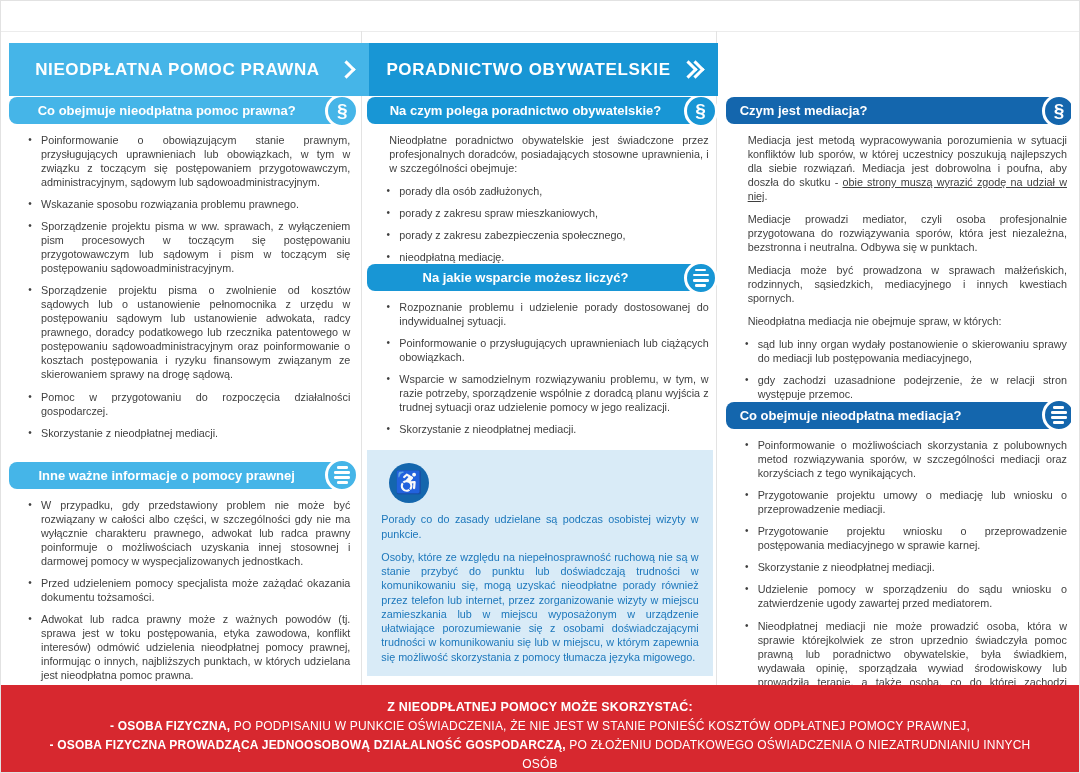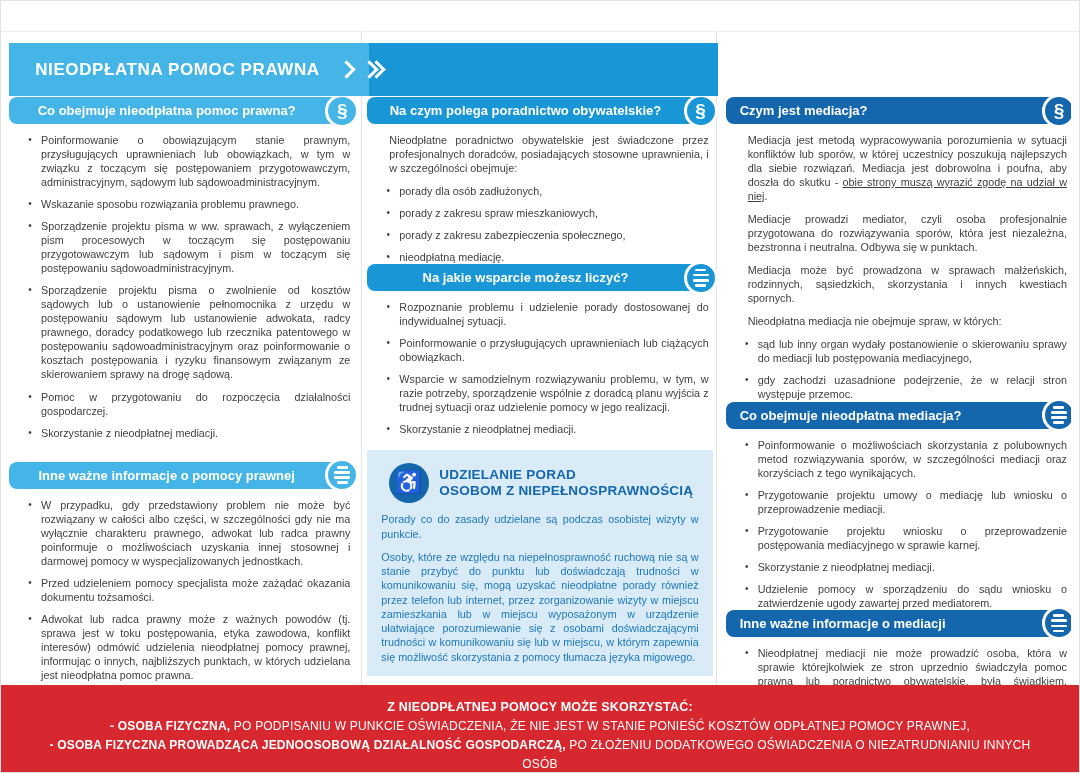--- a/index.html
+++ b/index.html
@@ -71,20 +71,21 @@
   <div class="fold f2"></div>
 
   <div class="banner-row">
     <div class="band band1">
       <span class="band-label">NIEODPŁATNA POMOC PRAWNA</span>
       <span class="chevrons">
           <i class="chev"></i>
         </span>
     </div>
     <div class="band band2">
+      <span class="band-label">PORADNICTWO OBYWATELSKIE</span>
       <span class="chevrons">
           <i class="chev"></i>
           <i class="chev"></i>
         </span>
     </div>
   </div>
 
   <div class="columns">
 
     <div class="col">
@@ -205,45 +206,41 @@
           </div>
           <div class="bullet">
             <span class="dot">•</span>
             <span class="btext">Skorzystanie z nieodpłatnej mediacji.</span>
           </div>
         </div>
 
       <div class="infobox">
         <div class="ib-head">
           <span class="ib-circle">♿</span>
-          <span class="ib-title">
-            <span>UDZIELANIE PORAD</span><br>
-            <span>OSOBOM Z NIEPEŁNOSPRAWNOŚCIĄ</span>
-          </span>
         </div>
         <div class="ib-paras">
 
         <div class="ib-para">Porady co do zasady udzielane są podczas osobistej wizyty w punkcie.</div>
             <div class="ib-para">Osoby, które ze względu na niepełnosprawność ruchową nie są w stanie przybyć do punktu lub doświadczają trudności w komunikowaniu się, mogą uzyskać nieodpłatne porady również przez telefon lub internet, przez zorganizowanie wizyty w miejscu zamieszkania lub w miejscu wyposażonym w urządzenie ułatwiające porozumiewanie się z osobami doświadczającymi trudności w komunikowaniu się lub w miejscu, w którym zapewnia się możliwość skorzystania z pomocy tłumacza języka migowego.</div>
           </div>
       </div>
     </div>
 
     <div class="col">
       <div class="subheader sh-dark">
         <span>Czym jest mediacja?</span>
         <span class="icon-circle ic-dark">
             <span class="par-glyph">§</span>
           </span>
       </div>
       <div class="para">
         <span>Mediacja jest metodą wypracowywania porozumienia w sytuacji konfliktów lub sporów, w której uczestnicy poszukują najlepszych dla siebie rozwiązań. Mediacja jest dobrowolna i poufna, aby doszła do skutku - </span><span class="ul">obie strony muszą wyrazić zgodę na udział w niej</span><span>.</span>
       </div>
       <div class="para">Mediacje prowadzi mediator, czyli osoba profesjonalnie przygotowana do rozwiązywania sporów, która jest niezależna, bezstronna i neutralna. Odbywa się w punktach.</div>
-      <div class="para">Mediacja może być prowadzona w sprawach małżeńskich, rodzinnych, sąsiedzkich, skorzystania i innych kwestiach spornych.</div>
+      <div class="para">Mediacja może być prowadzona w sprawach małżeńskich, rodzinnych, sąsiedzkich, mediacyjnego i innych kwestiach spornych.</div>
       <div class="para">Nieodpłatna mediacja nie obejmuje spraw, w których:</div>
       <div class="bullets">
 
       <div class="bullet">
             <span class="dot">•</span>
             <span class="btext">sąd lub inny organ wydały postanowienie o skierowaniu sprawy do mediacji lub postępowania mediacyjnego,</span>
           </div>
           <div class="bullet">
             <span class="dot">•</span>
             <span class="btext">gdy zachodzi uzasadnione podejrzenie, że w relacji stron występuje przemoc.</span>
@@ -278,31 +275,20 @@
           <div class="bullet">
             <span class="dot">•</span>
             <span class="btext">Skorzystanie z nieodpłatnej mediacji.</span>
           </div>
           <div class="bullet">
             <span class="dot">•</span>
             <span class="btext">Udzielenie pomocy w sporządzeniu do sądu wniosku o zatwierdzenie ugody zawartej przed mediatorem.</span>
           </div>
         </div>
 
-      <div class="subheader sh-dark gap-md">
-        <span>Inne ważne informacje o mediacji</span>
-        <span class="icon-circle ic-dark">
-            <span class="hamb">
-              <i></i>
-              <i></i>
-              <i></i>
-              <i></i>
-            </span>
-          </span>
-      </div>
       <div class="bullets">
 
       <div class="bullet">
             <span class="dot">•</span>
             <span class="btext">Nieodpłatnej mediacji nie może prowadzić osoba, która w sprawie którejkolwiek ze stron uprzednio świadczyła pomoc prawną lub poradnictwo obywatelskie, była świadkiem, wydawała opinię, sporządzała wywiad środowiskowy lub prowadziła terapię, a także osoba, co do której zachodzi uzasadniona wątpliwość bezstronności.</span>
           </div>
         </div>
     </div>
   </div>
 

